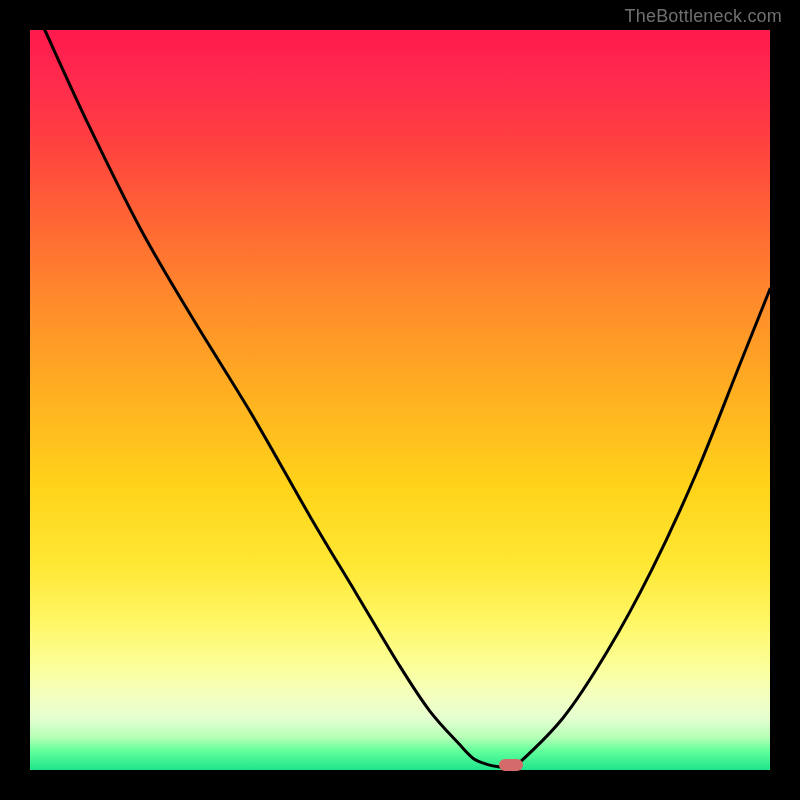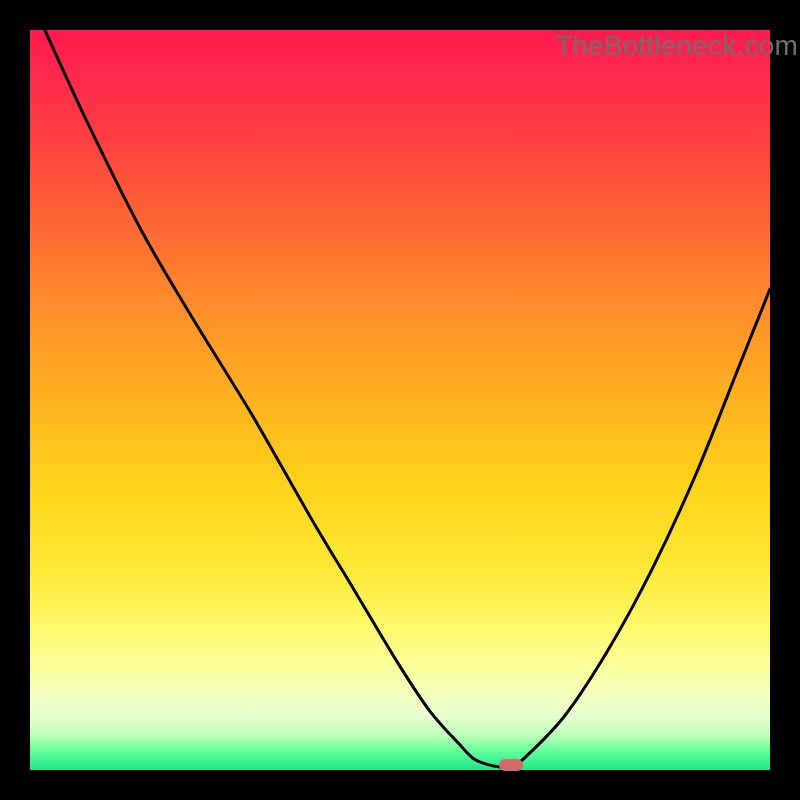--- a/index.html
+++ b/index.html
@@ -37,27 +37,26 @@
       #f4ffc0 90%,
       #e4ffd0 93%,
       #b8ffb8 95.5%,
       #5fff9a 97.5%,
       #1fe48c 100%
     );
   }
   .watermark {
     position: absolute;
     top: 6px;
-    right: 2px;
+    right: 18px;
     color: #6f6f6f;
-    font-size: 28px;
+    font-size: 18px;
     font-weight: 500;
     letter-spacing: 0.2px;
     pointer-events: none;
-    margin-top: 24px;
   }
   svg.curve {
     position: absolute;
     left: 0;
     top: 0;
     width: 740px;
     height: 740px;
     overflow: visible;
     pointer-events: none;
   }

